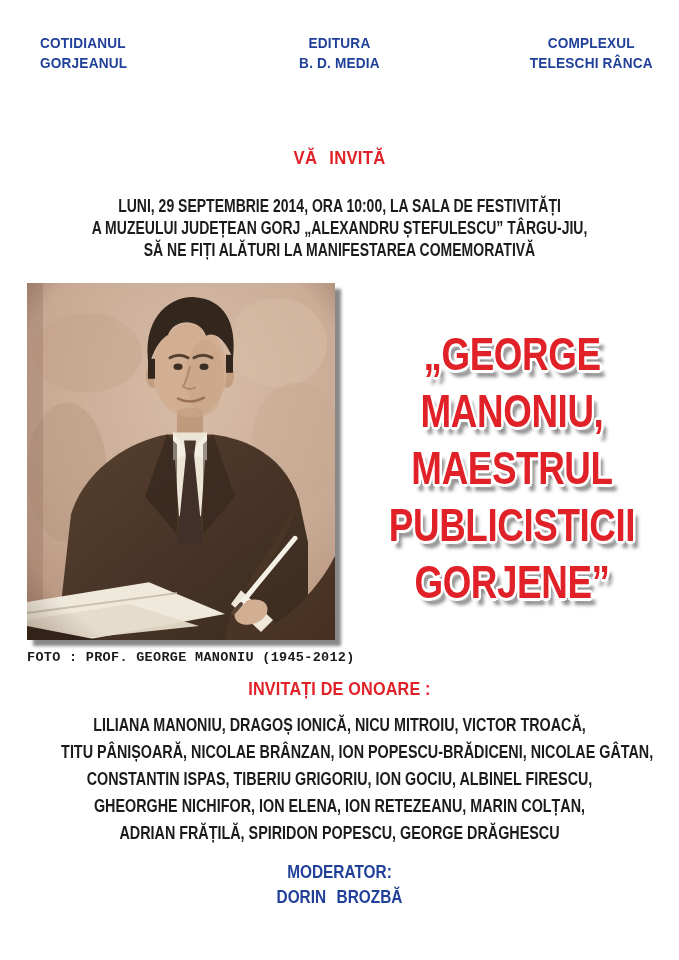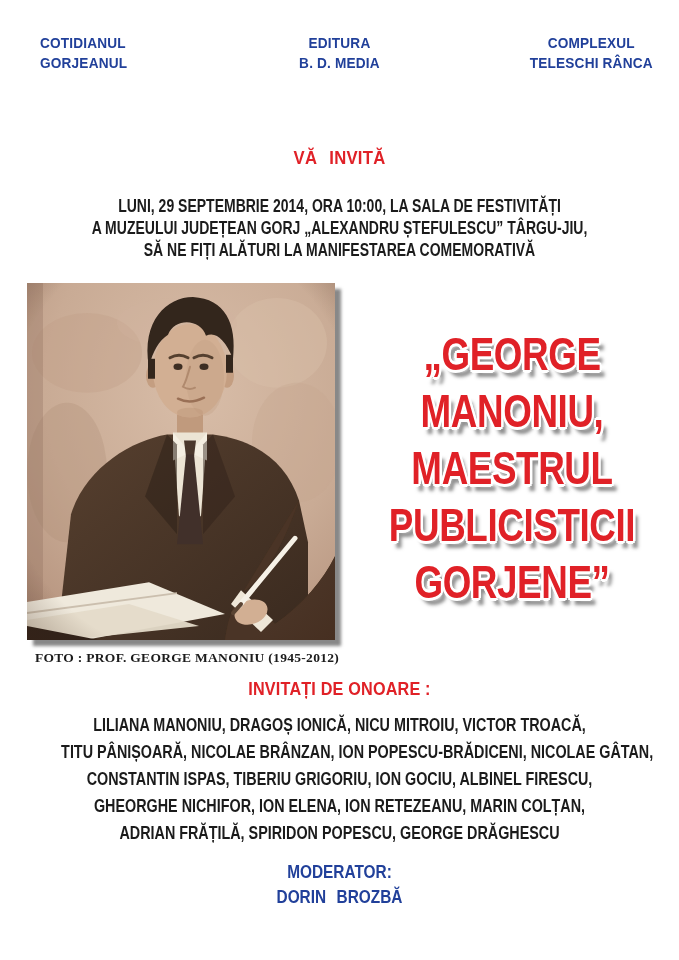--- a/index.html
+++ b/index.html
@@ -70,21 +70,21 @@
     overflow: hidden;
     background: #c9ab95;
   }
   .photo svg { display: block; width: 100%; height: 100%; }
 
   .caption {
     position: absolute;
     left: 27px; top: 650px;
     width: 320px;
     text-align: center;
-    font-family: Liberation Serif, serif;
+    font-family: Liberation Mono, monospace;
     font-weight: 700;
     font-size: 13.5px;
     letter-spacing: 0.3px;
     white-space: nowrap;
   }
 
   
   .big-title {
     position: absolute;
     left: 345px; top: 326px;

